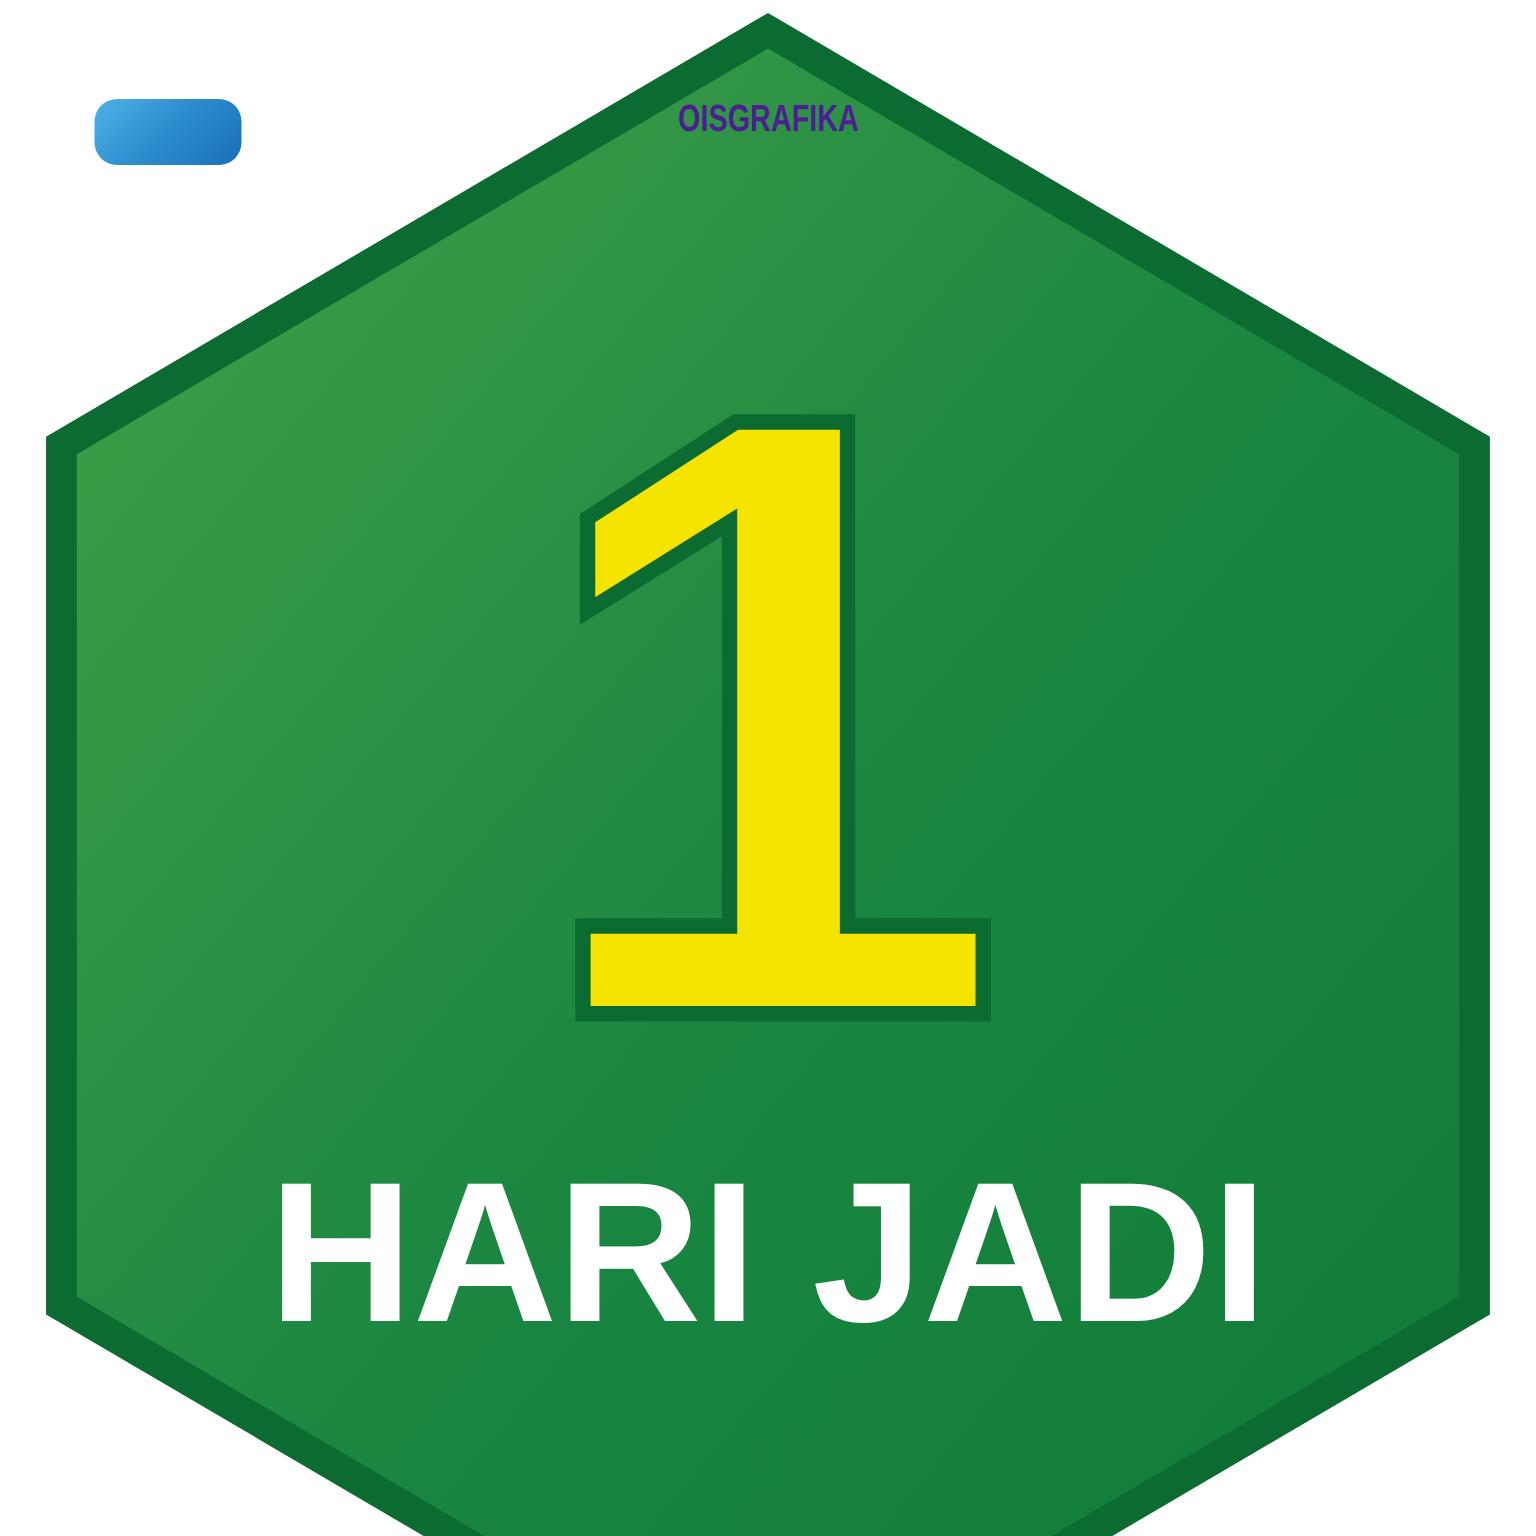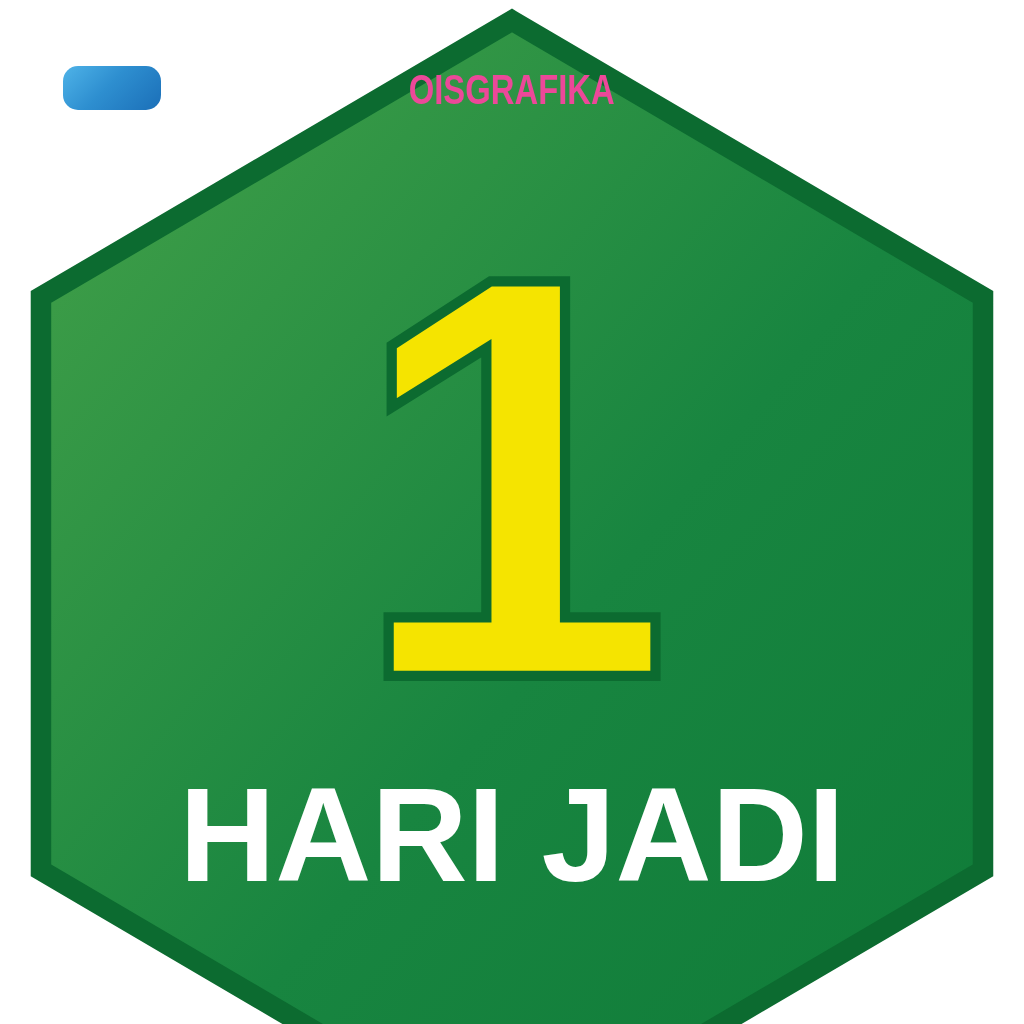--- a/index.html
+++ b/index.html
@@ -2,21 +2,21 @@
 <html><head>
 <meta charset="utf-8">
 <style>
   * { margin:0; padding:0; box-sizing:border-box; }
   html,body { background:#ffffff; }
   body { font-family:"Liberation Sans", sans-serif; }
   .canvas { position:relative; width:1024px; height:1024px; background:#fff; overflow:hidden; }
 
   
   .brand { position:absolute; top:66px; left:0; right:0; text-align:center;
-           color:#ec4899; font-weight:bold; font-size:41px; letter-spacing:0px; }
+           color:#4c1d95; font-weight:bold; font-size:24px; letter-spacing:0px; }
   .brand span { display:inline-block; transform:scaleX(.8) scaleY(1.05); }
 
   .logo { position:absolute; left:63px; top:66px; width:100px; height:96px; }
   .logo .bar { position:absolute; left:0; width:98px; height:44px; border-radius:15px; }
   .logo .bar.blue { top:0; background:linear-gradient(135deg,#4FB3E8 0%, #2E8FD0 45%, #1B6FB8 100%); }
   .logo .bar.pink { top:50px; background:linear-gradient(135deg,#F48FC0 0%, #EE5FA7 45%, #D festival; }
   .logo .bar.pink { top:50px; background:linear-gradient(135deg,#F48FC0 0%, #EE5FA7 50%, #D8489A 100%); }
   .logo .slot-blue { position:absolute; left:23px; top:14px; width:52px; height:16px; background:#fff; border-radius:8px; }
   .logo .slot-pink { position:absolute; left:18px; top:58px; width:60px; height:13px; background:#fff; border-radius:7px; }
   .logo .dot { position:absolute; left:82px; top:57px; width:15px; height:15px; border-radius:50%; background:#FFB400; }

